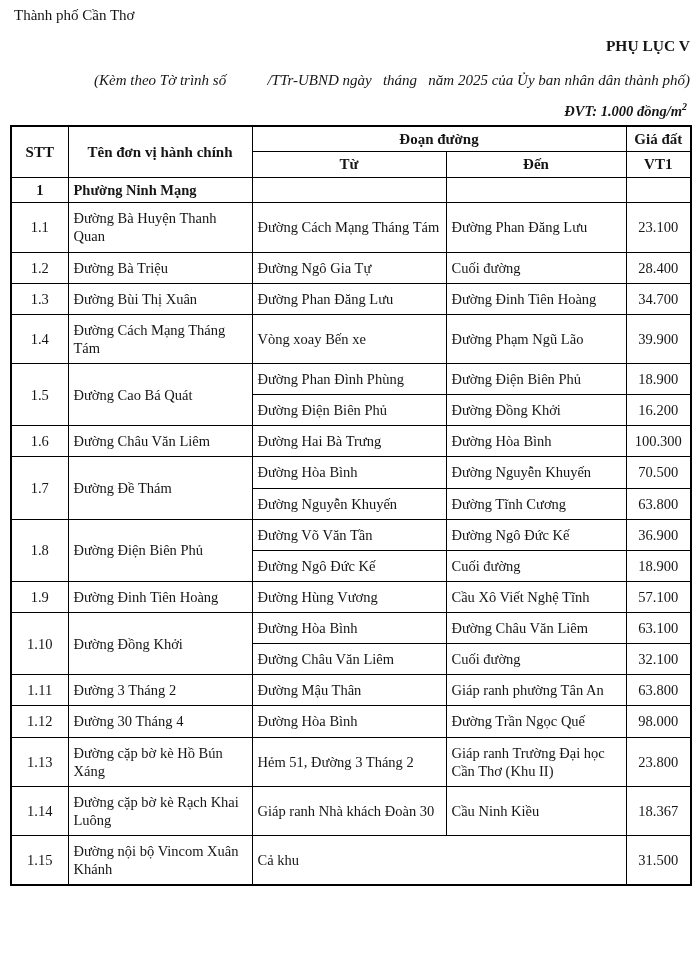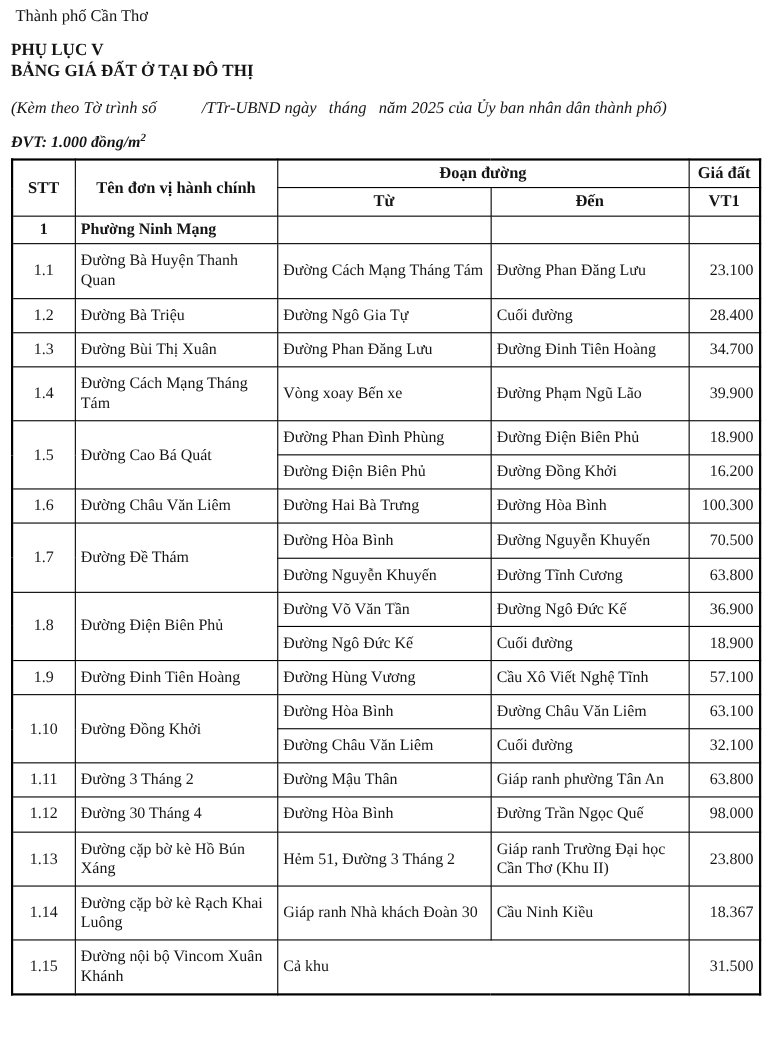--- a/index.html
+++ b/index.html
@@ -15,35 +15,36 @@
     box-sizing: border-box;
     padding: 7px 10px 6px 10px;
     background: #ffffff;
     overflow: hidden;
   }
   .city {
     font-size: 15px;
     padding-left: 4px;
   }
   .title-block {
-    text-align: left;
+    text-align: right;
     margin-top: 13px;
   }
   .title-line {
     font-weight: bold;
     font-size: 15.5px;
     line-height: 1.22;
   }
   .subtitle {
     font-style: italic;
     font-size: 15px;
     margin-top: 16px;
     white-space: pre-wrap;
   }
   .unit-note {
+    text-align: right;
     font-style: italic;
     font-weight: bold;
     font-size: 14.5px;
     margin: 12px 3px 5px 0;
   }
   .unit-note sup {
     font-size: 10px;
   }
   table.land-price {
     border-collapse: collapse;
@@ -62,34 +63,33 @@
   table.land-price th {
     font-weight: bold;
     text-align: center;
     padding: 3px 4px;
     font-size: 15px;
   }
   table.land-price td {
     padding: 6px 5px;
   }
   td.stt { text-align: center; }
-  td.price { text-align: right; padding-right: 5px; }
+  td.price { text-align: center; padding-right: 5px; }
   td.bold { font-weight: bold; }
   tr.section-row td { padding: 3px 5px; }
 </style>
 </head>
 <body>
 
 <div class="page">
 
   <div class="city">Thành phố Cần Thơ</div>
 
   <div class="title-block">
     <div class="title-line">PHỤ LỤC V</div>
-    <div class="title-line">BẢNG GIÁ ĐẤT Ở TẠI ĐÔ THỊ</div>
     <div class="subtitle">(Kèm theo Tờ trình số           /TTr-UBND ngày   tháng   năm 2025 của Ủy ban nhân dân thành phố)</div>
   </div>
 
   <div class="unit-note"><span>ĐVT: 1.000 đồng/m</span><sup>2</sup></div>
 
   <table class="land-price">
     <colgroup>
       <col style="width:57px">
       <col style="width:184px">
       <col style="width:194px">

